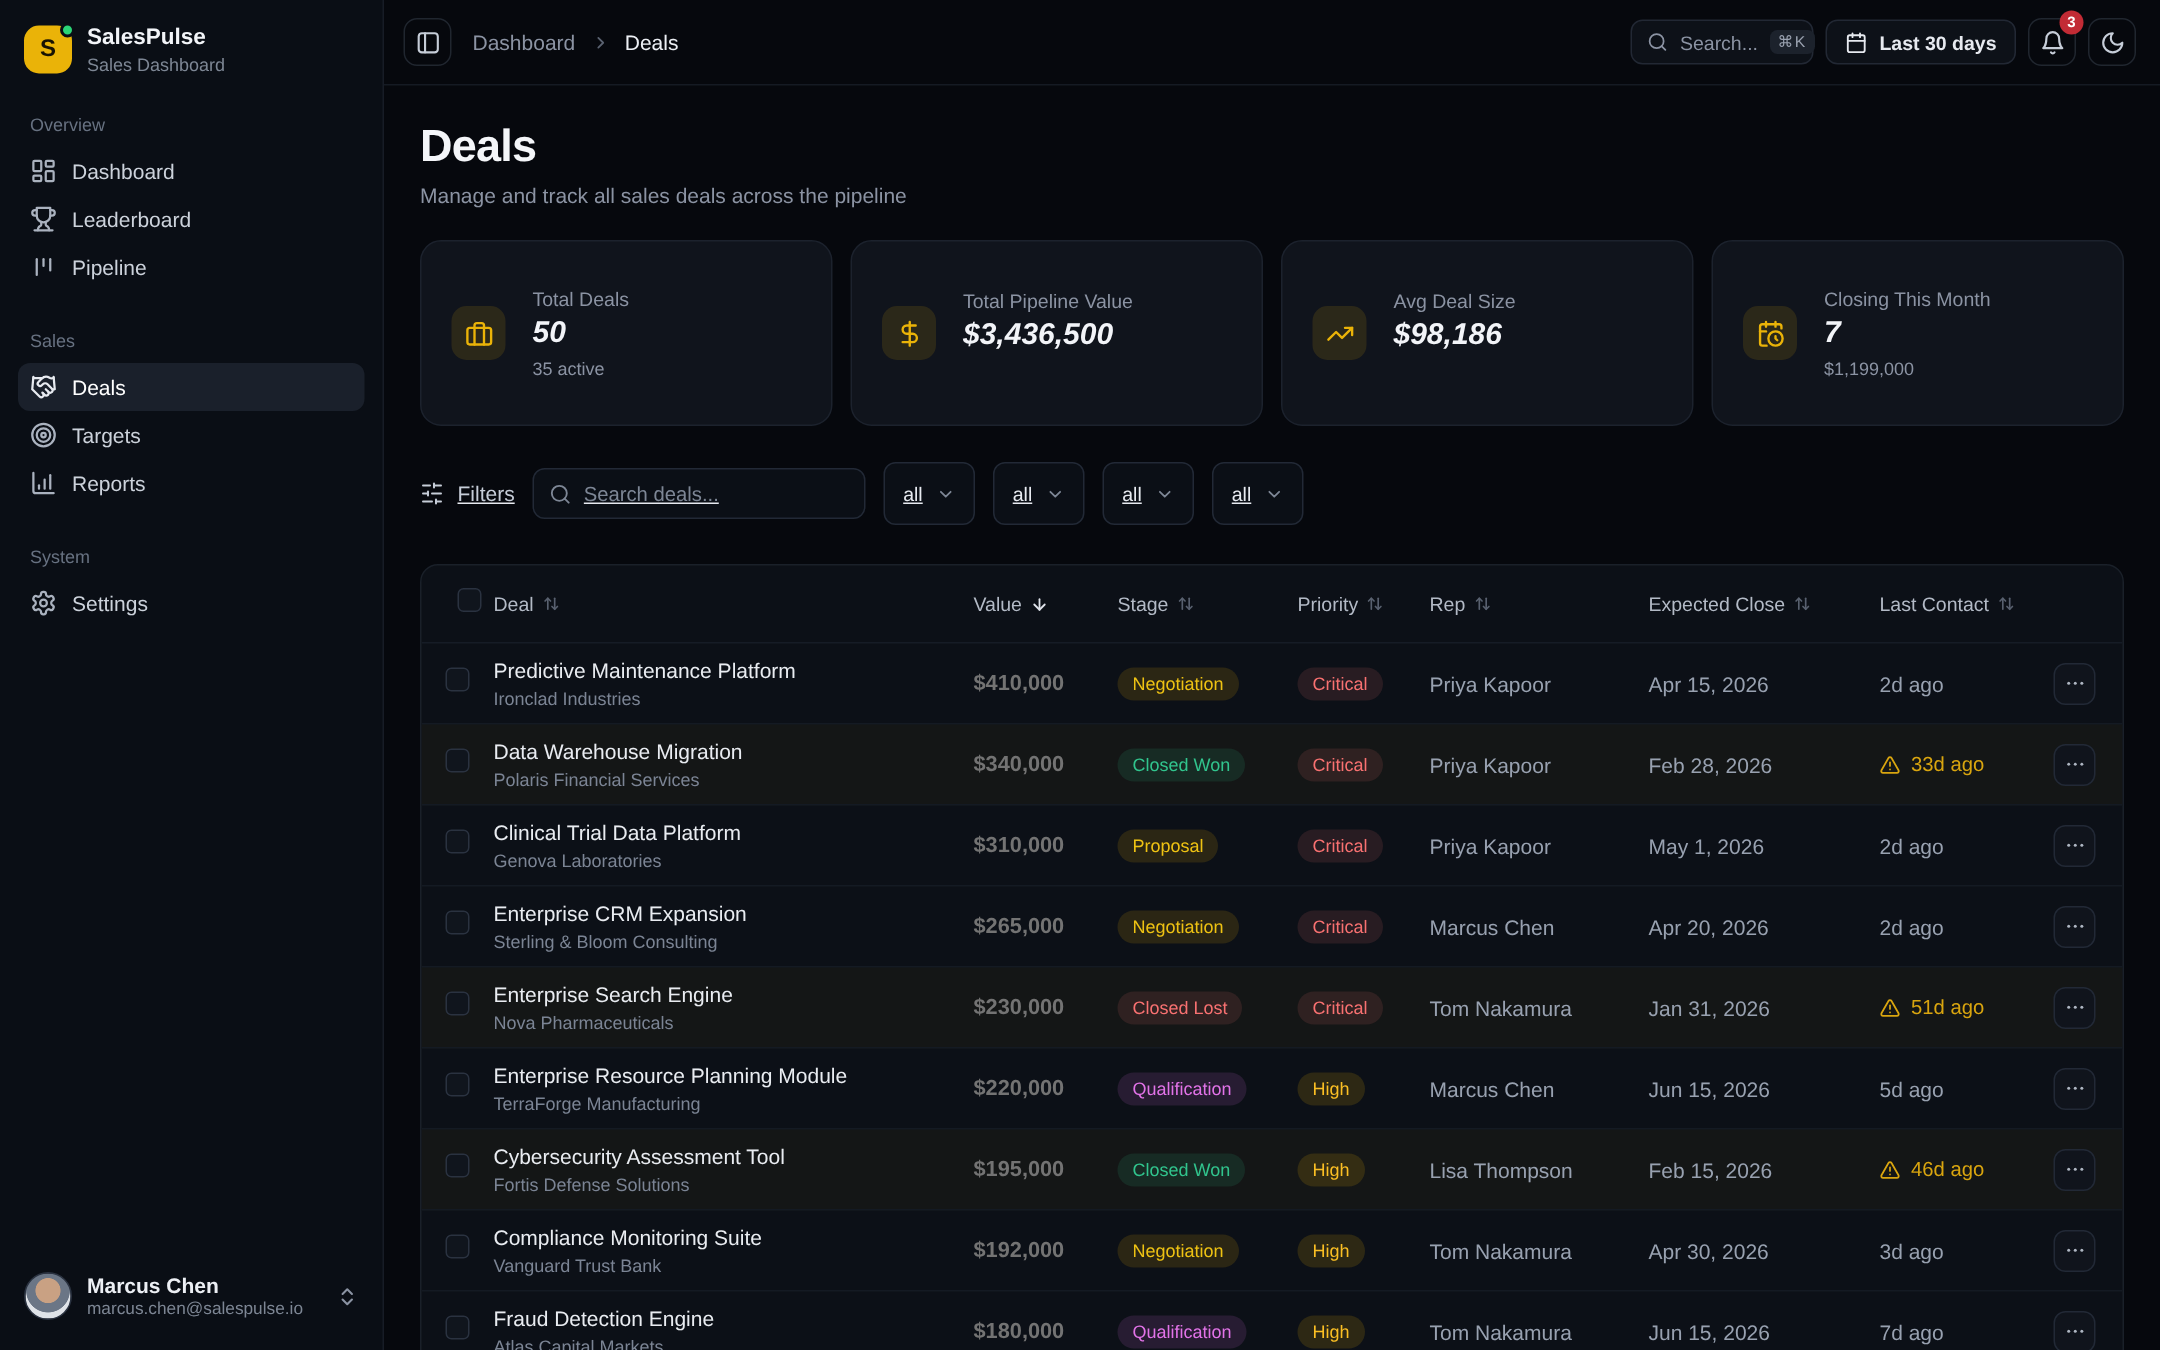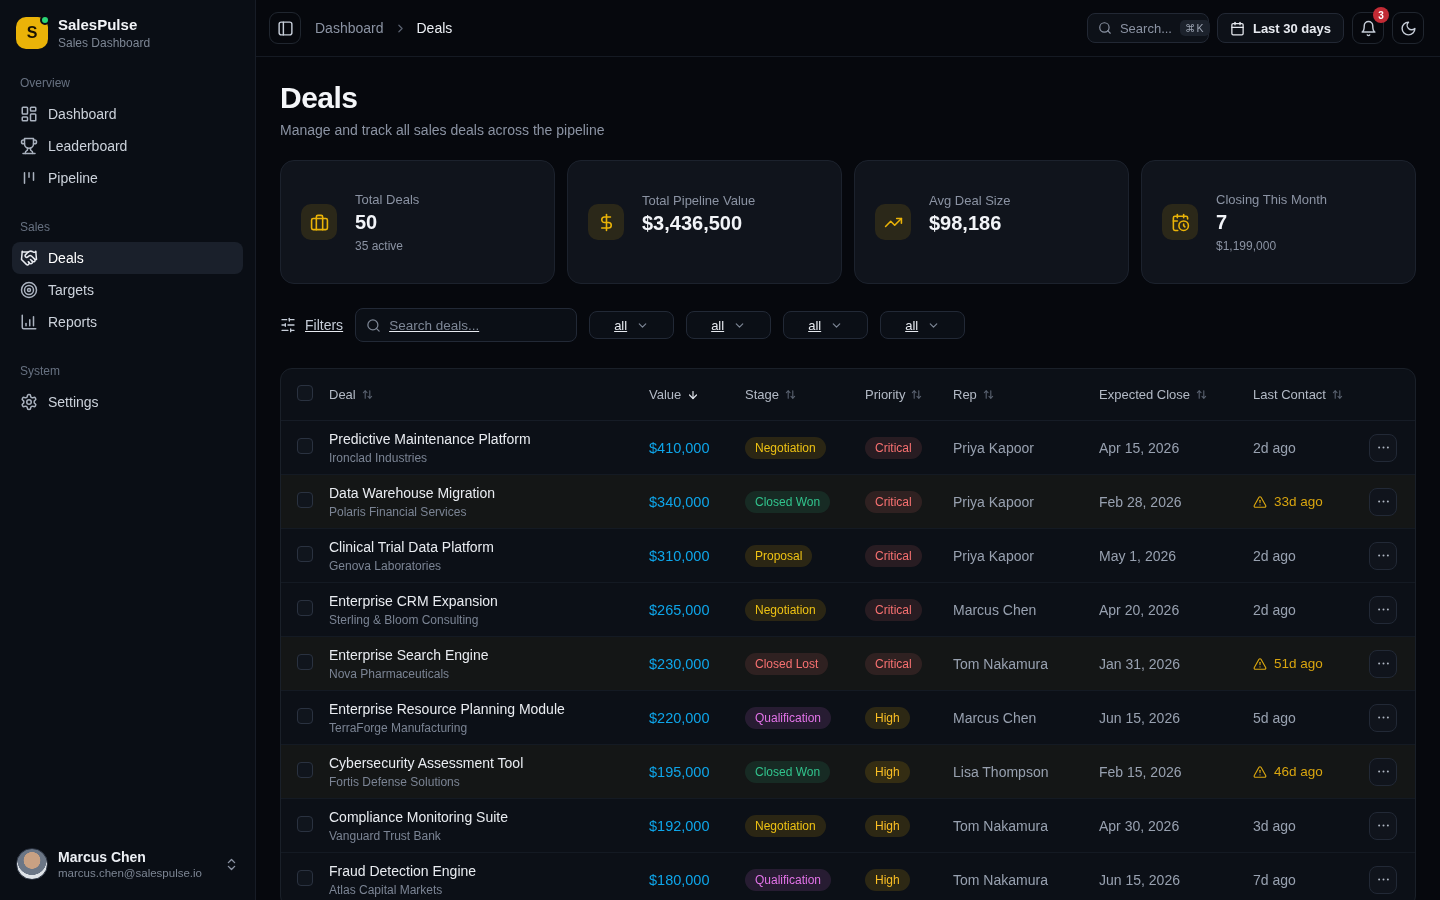--- a/index.html
+++ b/index.html
@@ -100,65 +100,65 @@
   .stats { display:flex; gap:12px; margin-top:22px; }
   .stat-card {
     flex:1; height:124px; background:#10141c; border:1px solid #1c222d; border-radius:14px;
     display:flex; align-items:center; gap:18px; padding:0 20px;
   }
   .stat-icon {
     width:36px; height:36px; border-radius:10px; background:rgba(234,179,8,0.13);
     display:grid; place-items:center; color:#eab308;
   }
   .stat-label { font-size:13px; color:#8b93a3; }
-  .stat-value { font-size:20px; font-weight:bold; color:#f2f4f8; margin-top:4px; }
+  .stat-value { font-size:20px; font-weight:bold; color:#f2f4f8; margin-top:4px;font-style:italic; }
   .stat-sub { font-size:12px; color:#8b93a3; margin-top:5px; min-height:12px; }
 
   .filters-row { margin-top:24px; display:flex; align-items:center; gap:12px;text-decoration:underline; }
   .filters-label { display:flex; align-items:center; gap:9px; color:#c6cdd8; font-size:14px; }
   .deal-search {
     width:222px; height:34px; border:1px solid #222936; border-radius:8px; background:#0b0f16;
     display:flex; align-items:center; gap:8px; padding:0 10px; color:#7d8695;
   }
   .deal-search input {
     background:transparent; border:none; outline:none; color:#cdd3dd; font-size:13.5px; width:100%;
     font-family:inherit;
   }
   .deal-search input::placeholder { color:#7d8695; }
   .dd {
-    height:28px; border:1px solid #222936; border-radius:8px; background:#0b0f16;
-    display:flex; align-items:center; gap:9px; padding:0 24px; font-size:13px;
+    height:42px; border:1px solid #222936; border-radius:8px; background:#0b0f16;
+    display:flex; align-items:center; gap:9px; padding:0 12px; font-size:13px;
     color:#e7eaf0; cursor:pointer;
   }
   .dd .chev { color:#7d8695; }
 
   
   .table-card {
     margin-top:26px; background:#0c1017; border:1px solid #1a2029; border-radius:12px;
     overflow:hidden;
   }
   .t-head, .t-row {
     display:grid;
     grid-template-columns:48px 320px 96px 120px 88px 146px 154px 1fr 46px;
     align-items:center;
   }
-  .t-head { height:52px; border-bottom:1px solid #161c26; }
+  .t-head { height:52px; border-bottom:1px solid #161c26;text-align:center; }
   .h-cell { display:flex; align-items:center; gap:6px; font-size:13px; color:#b3bac6; cursor:pointer; }
   .h-cell .sort-ic { color:#6c7585; opacity:0.8; }
   .h-cell .sort-ic.active { color:#dfe3ea; opacity:1; }
   .cb-cell { padding-left:16px; }
   .checkbox {
     width:16px; height:16px; border-radius:4px; border:1px solid #2a3240; background:#10151d;
     display:inline-block; cursor:pointer;
   }
   .t-row { height:54px; border-bottom:1px solid #141a23; }
   .t-row.warning { background:rgba(234,179,8,0.04); }
   .deal-name { font-size:14px; font-weight:500; color:#e9ecf1; }
   .deal-company { font-size:12px; color:#7b8494; margin-top:4px; }
-  .cell.value { font-size:14.5px; font-weight:400; color:#0ea5e9; }
+  .cell.value { font-size:14.5px; font-weight:700; color:#737373; }
   .cell.muted { font-size:14px; color:#98a1b0; }
   .badge {
     display:inline-block; font-size:12px; padding:4px 10px; border-radius:999px; white-space:nowrap;
   }
   .badge.amber   { color:#eec213; background:rgba(234,179,8,0.14); }
   .badge.gold    { color:#fbbf24; background:rgba(234,179,8,0.15); }
   .badge.green   { color:#31c48d; background:rgba(49,196,141,0.12); }
   .badge.red     { color:#f87171; background:rgba(248,113,113,0.12); }
   .badge.fuchsia { color:#e273e8; background:rgba(226,115,232,0.13); }
   .cell.contact { display:flex; align-items:center; gap:7px; font-size:14px; color:#98a1b0; }

